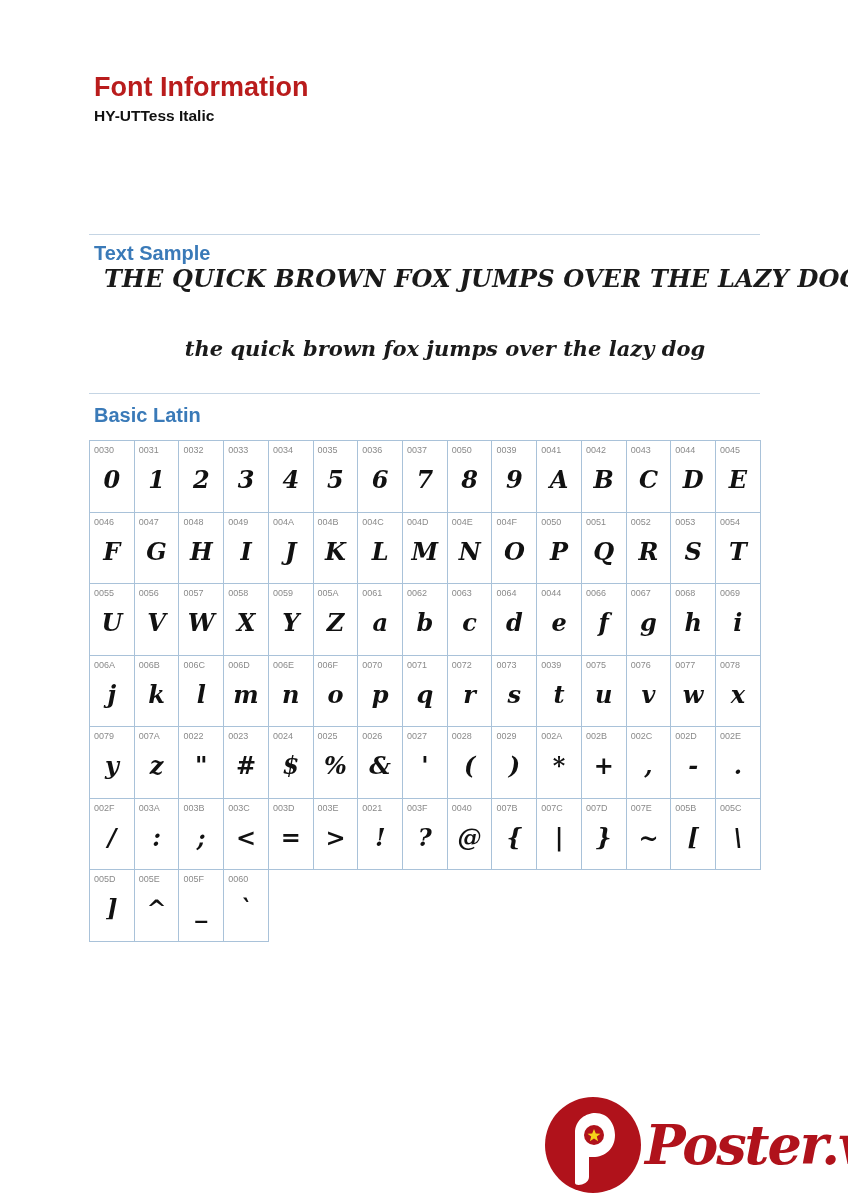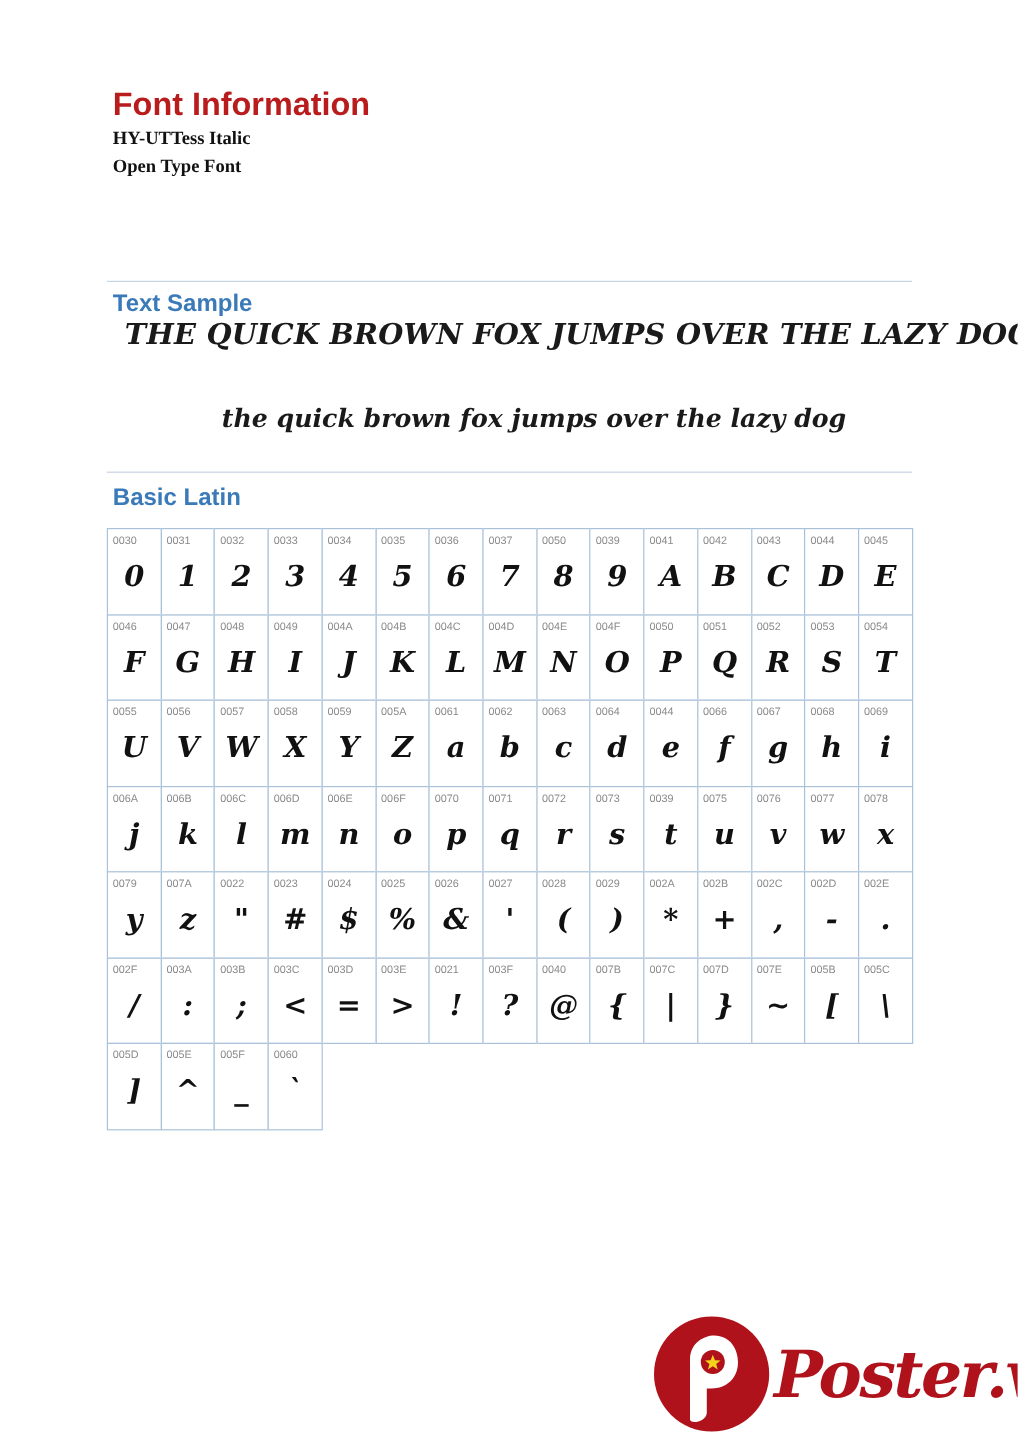--- a/index.html
+++ b/index.html
@@ -1,39 +1,38 @@
 <!DOCTYPE html>
 <html><head>
 <meta charset="utf-8">
 <style>
   html, body { margin:0; padding:0; background:#ffffff; }
   body { width:848px; height:1200px; position:relative; overflow:hidden; font-family:"Liberation Sans", sans-serif; }
   .title { position:absolute; left:94px; top:70px; font-size:27px; font-weight:bold; color:#b91c1c; margin:0; line-height:34px; }
-  .info { position:absolute; left:94px; top:104px; font-size:15.5px; font-weight:bold; color:#111; line-height:23px;font-family:Liberation Serif, serif; }
+  .info { position:absolute; left:94px; top:104px; font-size:15.5px; font-weight:bold; color:#111; line-height:23px; }
   .info div { white-space:nowrap; }
   .hr { position:absolute; left:89px; width:671px; height:1px; background:#c5d5e4; }
   .section { position:absolute; left:94px; font-size:20px; font-weight:bold; color:#3a7ab8; }
   .sample-upper { position:absolute; left:104px; top:264px; width:690px; font-family:"DejaVu Serif", serif; font-style:italic; font-weight:bold; font-size:24px; color:#1a1a1a; white-space:nowrap; letter-spacing:0.2px; }
   .sample-lower { position:absolute; left:0; top:336px; width:890px; text-align:center; font-family:"DejaVu Serif", serif; font-style:italic; font-weight:bold; font-size:21px; color:#1a1a1a; white-space:nowrap; }
   .grid { position:absolute; left:89px; top:440px; display:grid; grid-template-columns:repeat(15, 44.73px); grid-auto-rows:71.5px; }
   .cell { box-sizing:border-box; border:1px solid #a9c2d9; margin-right:-1px; margin-bottom:-1px; position:relative; background:#fff; }
   .code { position:absolute; left:4px; top:4px; font-size:9px; color:#8a8a8a; }
   .glyph { position:absolute; left:0; right:0; top:24px; text-align:center; font-family:"DejaVu Serif", serif; font-style:italic; font-weight:bold; font-size:24px; color:#111; }
   .logo { position:absolute; left:545px; top:1095px; width:300px; height:105px; }
   .logo-circle { position:absolute; left:0; top:2px; width:96px; height:96px; border-radius:50%; background:#b0121b; }
   .logo-p { position:absolute; left:22px; top:14px; width:50px; height:76px; }
   .logo-text { position:absolute; left:100px; top:18px; font-family:"DejaVu Serif", serif; font-style:italic; font-weight:bold; font-size:54px; color:#b0121b; letter-spacing:-2px; white-space:nowrap; }
 </style>
 </head>
 <body>
 
 <h1 class="title">Font Information</h1>
 <div class="info">
   <div>HY-UTTess Italic</div>
-  <div>Open Type Font</div>
 </div>
 
 <div class="hr" style="top:234px"></div>
 <div class="section" style="top:242px">Text Sample</div>
 <div class="sample-upper">THE QUICK BROWN FOX JUMPS OVER THE LAZY DOG</div>
 <div class="sample-lower">the quick brown fox jumps over the lazy dog</div>
 
 <div class="hr" style="top:393px"></div>
 <div class="section" style="top:404px">Basic Latin</div>
 

